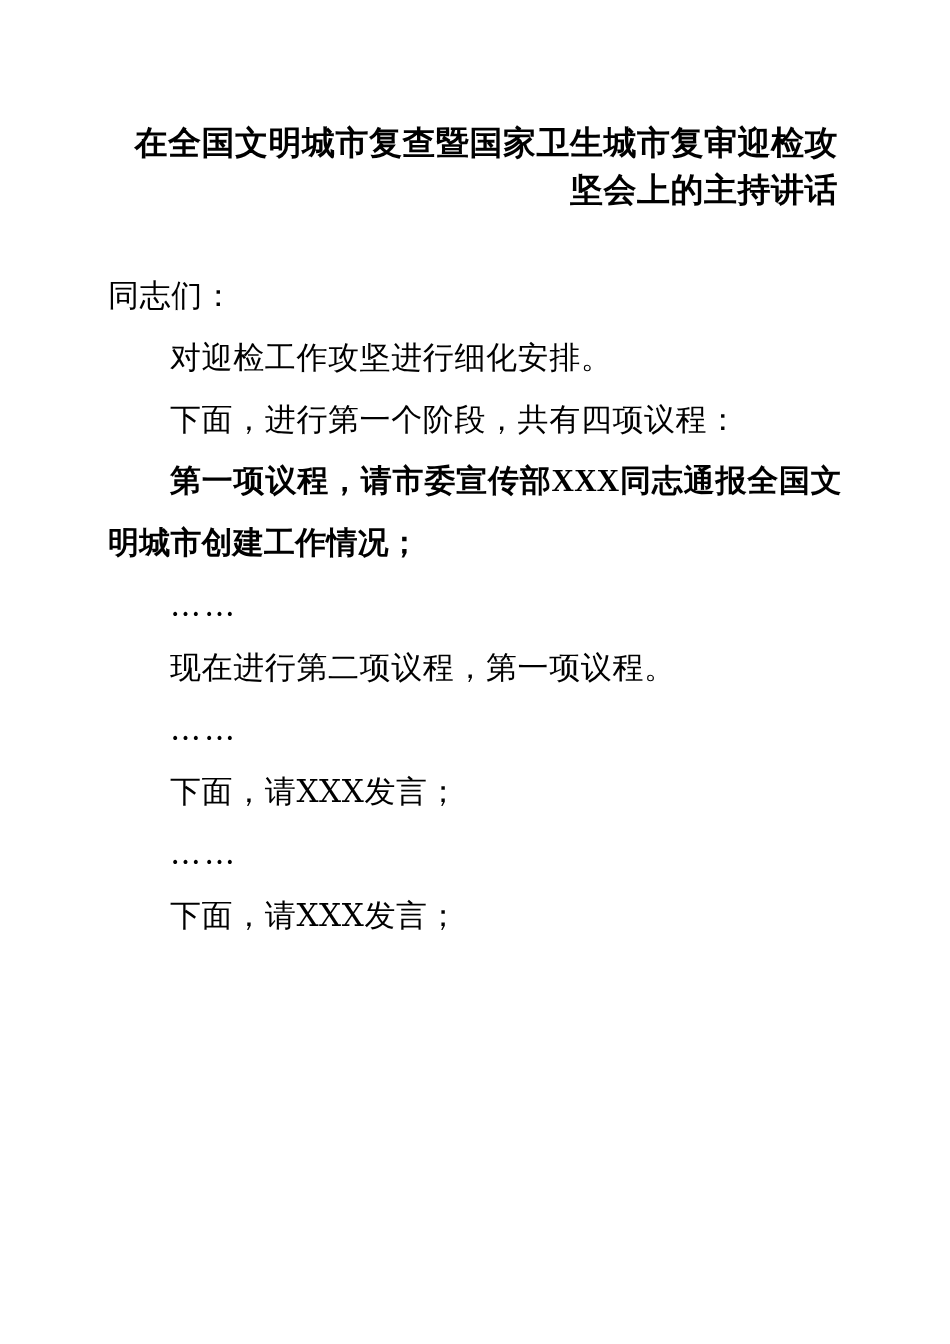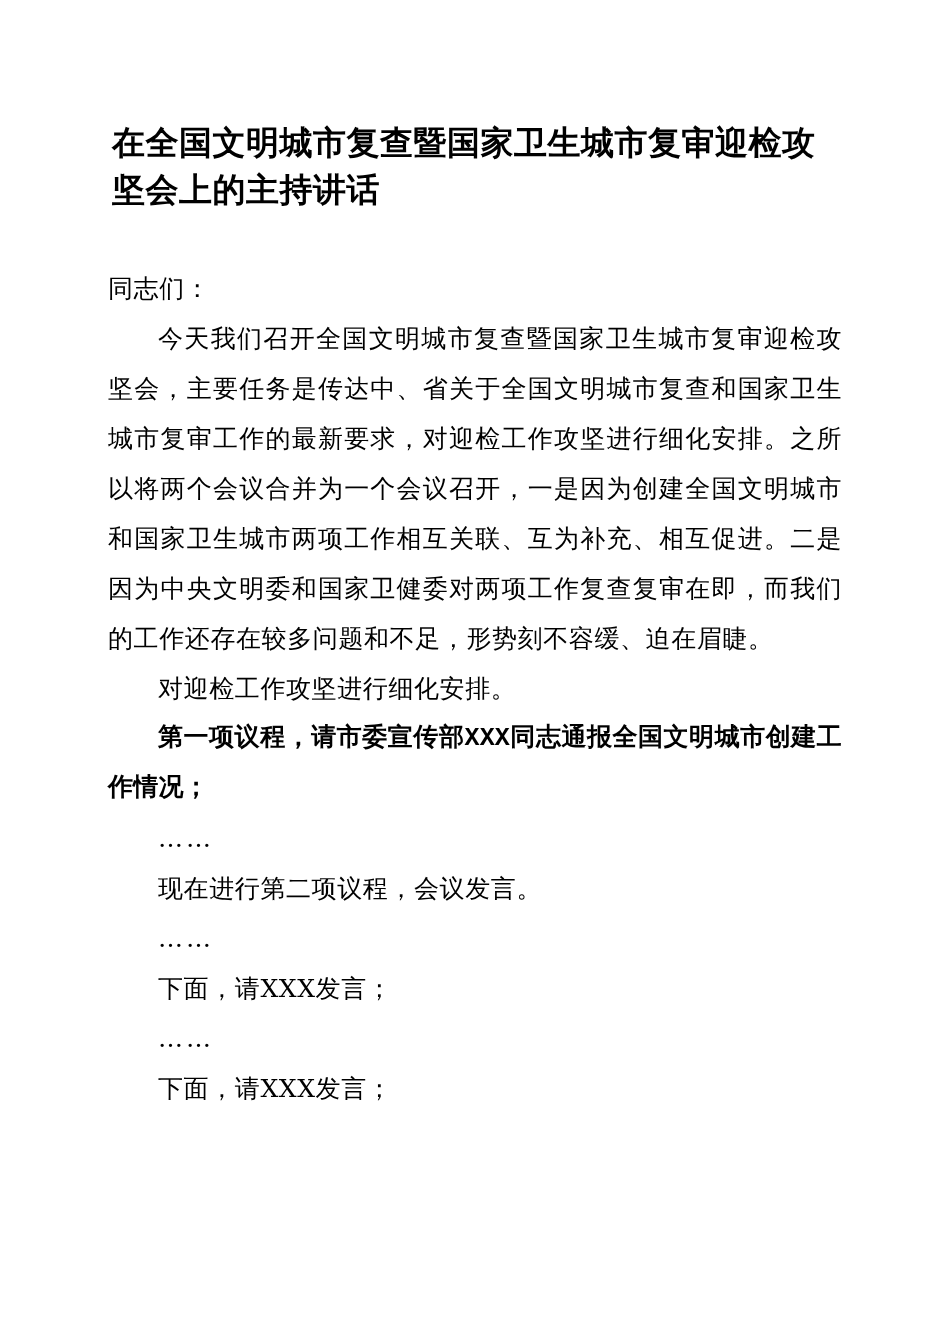--- a/index.html
+++ b/index.html
@@ -20,59 +20,59 @@
     height: 1344px;
     background: #ffffff;
     box-sizing: border-box;
     padding: 120px 108px 40px 108px;
   }
   .doc-title {
     font-family: "DejaVu Sans", "Liberation Sans", sans-serif;
     font-weight: bold;
     font-size: 33px;
     line-height: 1.42;
-    text-align: left;
+    text-align: right;
     letter-spacing: 0.5px;
     margin: 0 0 50px 0;
     padding: 0 4px;
   }
   .body-block {
-    font-size: 25px;
+    font-size: 31px;
     line-height: 2.0;
     letter-spacing: 0.6px;
     text-align: justify;
     text-justify: inter-ideograph;
   }
   p.para {
     margin: 0;
     padding: 0;
     text-indent: 2em;
   }
   p.para.noindent {
     text-indent: 0;
   }
   p.para.bold {
-    font-family: Liberation Mono, monospace;
+    font-family: Liberation Serif, serif;
     font-weight: bold;
     letter-spacing: 0.2px;
   }
   p.para.dots {
     letter-spacing: 3px;
   }
 </style>
 </head>
 <body>
 
 <div class="page">
   <h1 class="doc-title">在全国文明城市复查暨国家卫生城市复审迎检攻坚会上的主持讲话</h1>
   <div class="body-block">
       <p class="para noindent">同志们：</p>
-      <p class="para">今天我们召开全国文明城市复查暨国家卫生城市复审迎检攻坚会，主要任务是传达中、省关于全国文明城市复查和国家卫生城市复审工作的最新要求，对迎检工作攻坚进行细化安排。之所以将两个会议合并为一个会议召开，一是因为创建全国文明城市和国家卫生城市两项工作相互关联、互为补充、相互促进。二是因为中央文明委和国家卫健委对两项工作复查复审在即，而我们的工作还存在较多问题和不足，形势刻不容缓、迫在眉睫。</p>
       <p class="para">对迎检工作攻坚进行细化安排。</p>
+      <p class="para">下面，进行第一个阶段，共有四项议程：</p>
       <p class="para bold">第一项议程，请市委宣传部XXX同志通报全国文明城市创建工作情况；</p>
       <p class="para dots">……</p>
-      <p class="para">现在进行第二项议程，会议发言。</p>
+      <p class="para">现在进行第二项议程，第一项议程。</p>
       <p class="para dots">……</p>
       <p class="para">下面，请XXX发言；</p>
       <p class="para dots">……</p>
       <p class="para">下面，请XXX发言；</p>
     </div>
 </div>
 
 </body></html>

